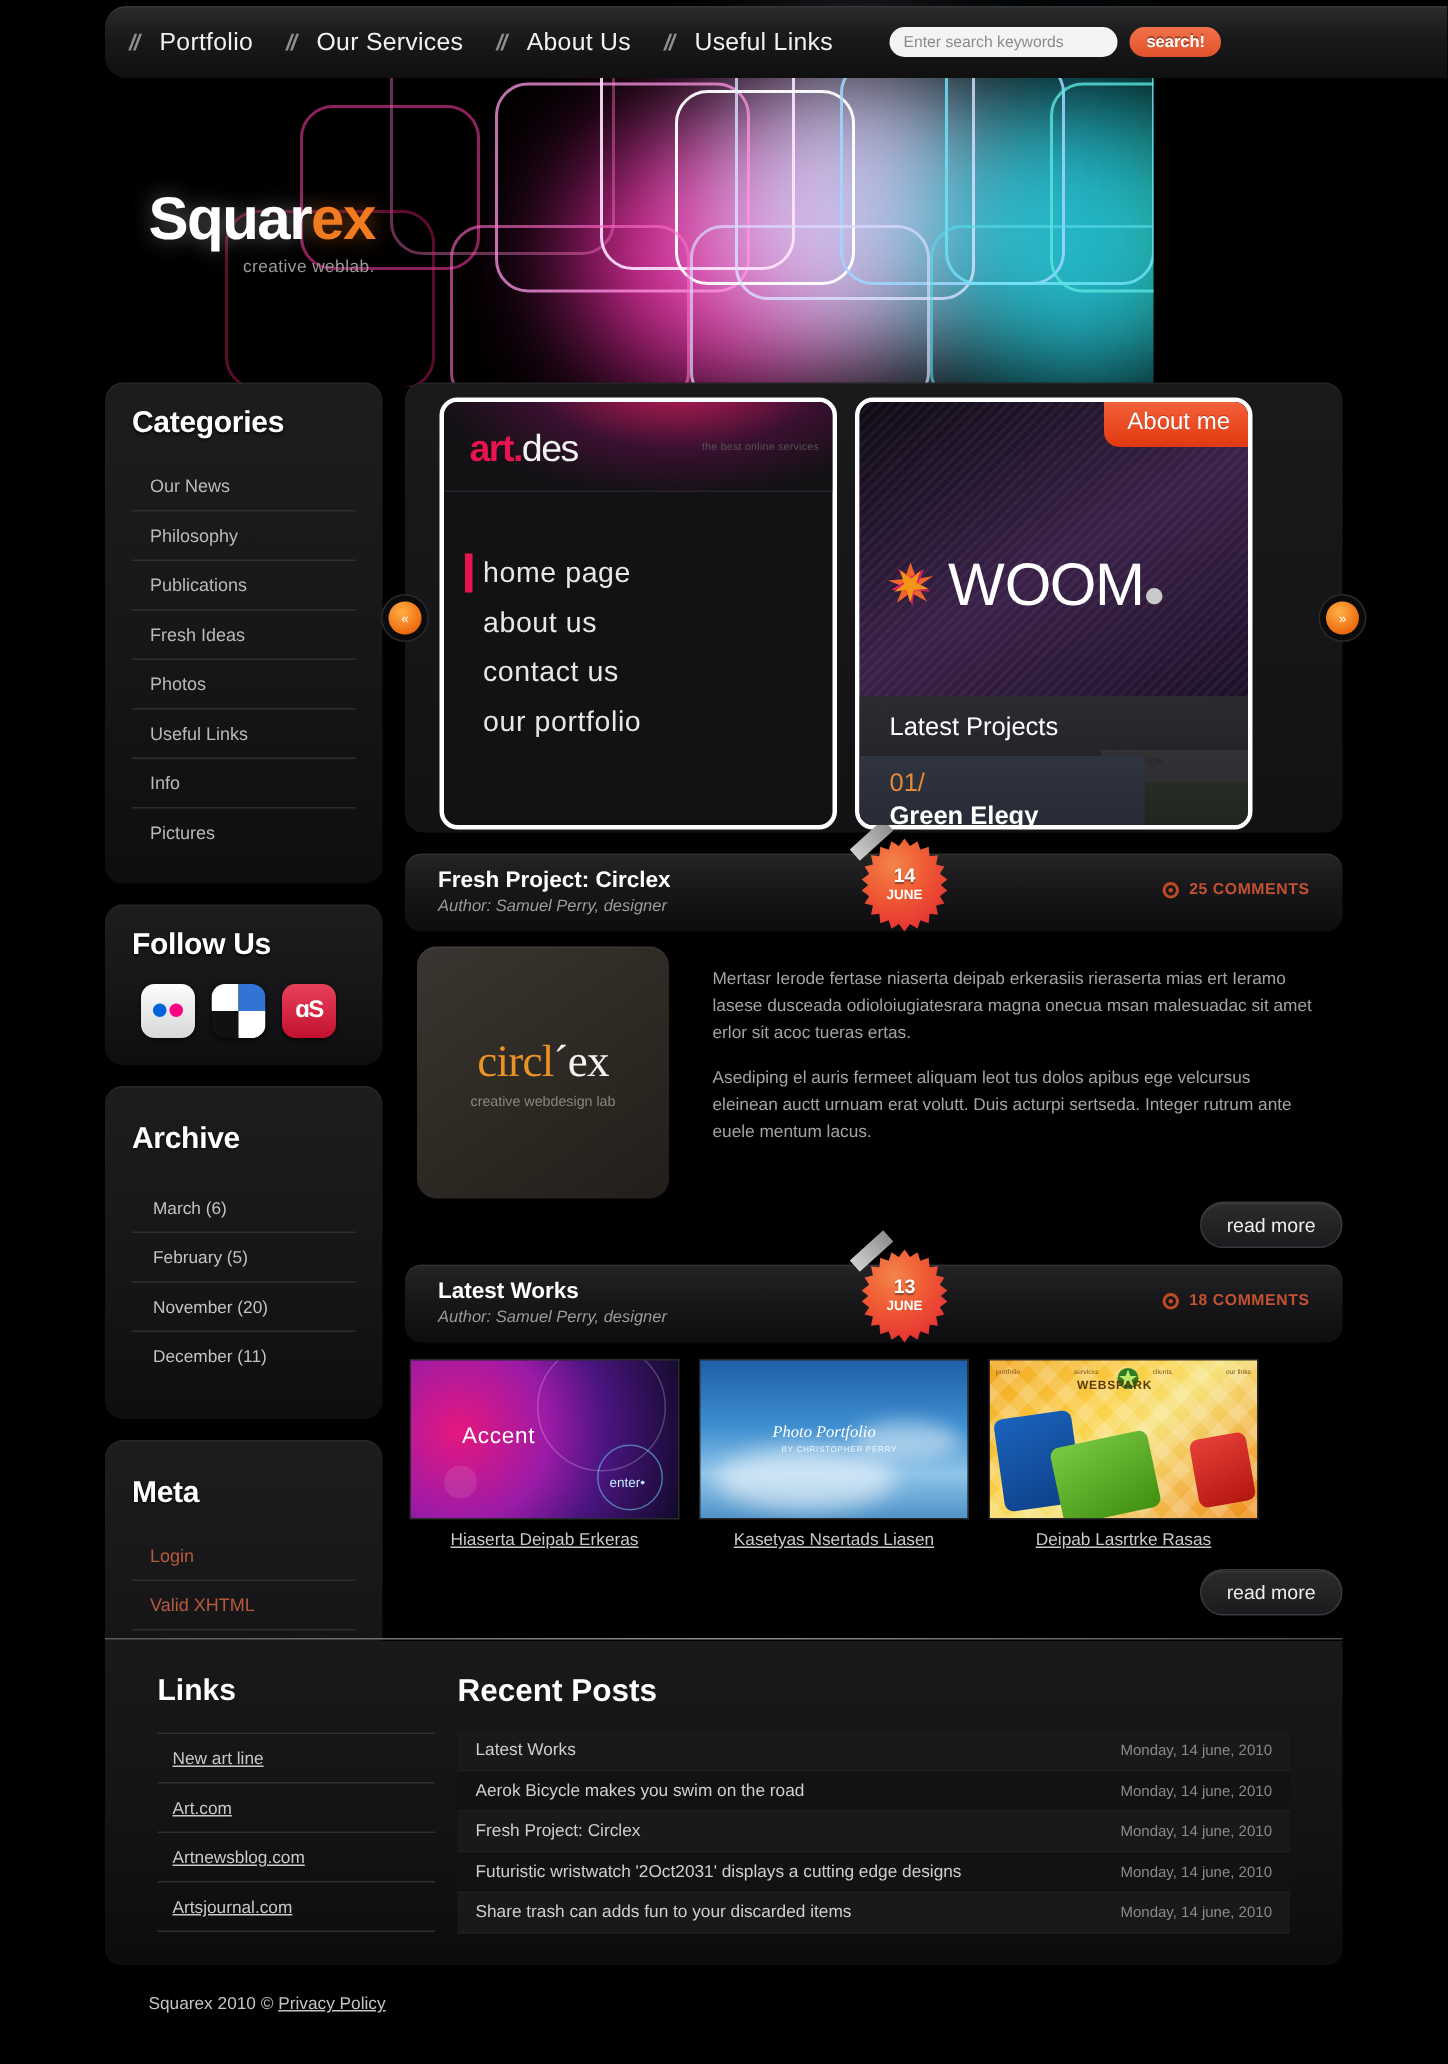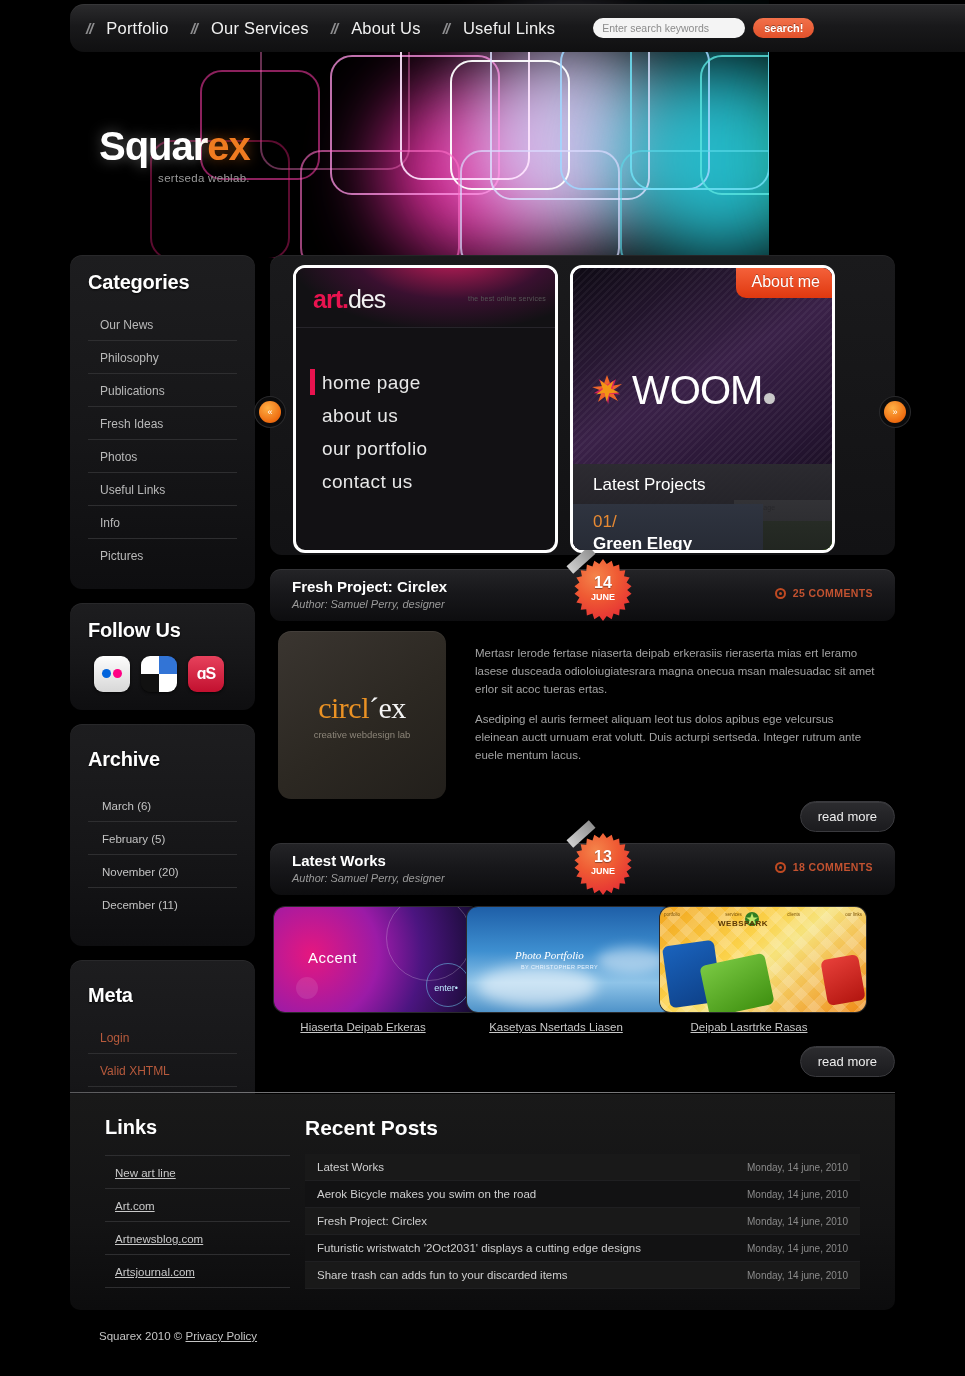--- a/index.html
+++ b/index.html
@@ -171,21 +171,21 @@
   .postbar .author { position:absolute; left:22px; top:29px; color:#9a9a9a; font-size:11px; font-style:italic;}
   .badge-date {
     position:absolute; left:302px; top:-10px; width:62px; height:62px; z-index:3;
   }
   .starburst {
     width:62px; height:62px;
     background: radial-gradient(circle at 38% 28%, #f4844a 0%, #ef5a33 38%, #e01b35 100%);
     clip-path: polygon(50% 0%,56% 8%,64% 3%,67% 12%,76% 9%,77% 19%,86% 18%,84% 28%,93% 30%,88% 38%,96% 44%,89% 50%,96% 56%,88% 62%,93% 70%,84% 72%,86% 82%,77% 81%,76% 91%,67% 88%,64% 97%,56% 92%,50% 100%,44% 92%,36% 97%,33% 88%,24% 91%,23% 81%,14% 82%,16% 72%,7% 70%,12% 62%,4% 56%,11% 50%,4% 44%,12% 38%,7% 30%,16% 28%,14% 18%,23% 19%,24% 9%,33% 12%,36% 3%,44% 8%);
     display:flex; flex-direction:column; align-items:center; justify-content:center;
   }
-  .badge-date .d { color:#fff; font-size:16px; font-weight:bold; line-height:1; text-shadow:0 1px 1px rgba(0,0,0,.4);}
+  .badge-date .d { color:#fff; font-size:13px; font-weight:bold; line-height:1; text-shadow:0 1px 1px rgba(0,0,0,.4);}
   .badge-date .m { color:#fff; font-size:9px; font-weight:bold; line-height:1.5;}
   .ribbon { position:absolute; left:-6px; top:-4px; width:30px; height:10px;
             background:linear-gradient(90deg,#cfcfcf,#8f8f8f); transform:rotate(-42deg); z-index:-1;}
   .comments { position:absolute; right:22px; top:18px; display:flex; align-items:center; }
   .comments .ci { width:11px; height:11px; border-radius:50%; border:2px solid #c04a22; margin-right:7px; position:relative;}
   .comments .ci:after { content:""; position:absolute; left:2px; top:2px; width:3px;height:3px;border-radius:50%; background:#c04a22;}
   .comments .ct { color:#c25230; font-size:10.5px; font-weight:bold; letter-spacing:.4px;}
 
   
   .article { position:relative; width:625px; padding:10px 0 0 0; display:flex; }
@@ -205,21 +205,21 @@
   .readmore {
     background: linear-gradient(180deg,#2c2c2f,#1b1b1e); border:1px solid #3a3a3e;
     border-radius:16px; color:#ededed; font-size:13px; padding:7px 17px; cursor:pointer;
     font-family:"Liberation Sans", sans-serif;
     box-shadow:0 1px 0 rgba(255,255,255,.07) inset;
   }
 
   
   .works { display:flex; gap:15px; margin-top:12px; padding-left:4px;}
   .work { width:178px; }
-  .work .shot { width:206px; height:105px; border-radius:11px; overflow:hidden; position:relative;
+  .work .shot { width:178px; height:105px; border-radius:0; overflow:hidden; position:relative;
                 box-shadow:0 0 0 1px #2a2a2c; }
   .work .cap { display:block; text-align:center; margin-top:9px; color:#c9c9c9; font-size:11.5px; text-decoration:underline;}
   .shot.accent { background: radial-gradient(circle at 18% 45%, #e5177f 0%, #9b1ba7 38%, #4b1580 62%, #110a2a 100%); }
   .shot.accent .c1 { position:absolute; width:86px;height:86px;border-radius:50%;border:1px solid rgba(255,255,255,.22); right:8px; top:-12px;}
   .shot.accent .c2 { position:absolute; width:44px;height:44px;border-radius:50%;border:1px solid rgba(120,220,255,.5); right:10px; top:56px;}
   .shot.accent .c3 { position:absolute; width:22px;height:22px;border-radius:50%;background:rgba(255,255,255,.1); left:22px; top:70px;}
   .shot.accent .t { position:absolute; left:34px; top:42px; color:#fff; font-size:15px; letter-spacing:.5px;}
   .shot.accent .e { position:absolute; right:22px; top:76px; color:#bfe9ff; font-size:9px;}
   .shot.photo { background: linear-gradient(180deg,#1e5fa8 0%, #3e8fd0 42%, #8fc4e8 72%, #4f93c9 100%); }
   .shot.photo .cloud { position:absolute; width:120px;height:42px;border-radius:50%; background:rgba(255,255,255,.55); filter:blur(7px); left:10px; top:58px;}
@@ -284,21 +284,21 @@
       <div class="glow" style="left:300px;top:150px;width:160px;height:120px;border-color:rgba(255,110,200,.6);"></div>
       <div class="glow" style="left:460px;top:150px;width:160px;height:120px;border-color:rgba(220,220,255,.7);"></div>
       <div class="glow" style="left:620px;top:150px;width:170px;height:120px;border-color:rgba(90,220,235,.6);"></div>
       <div class="glow" style="left:780px;top:150px;width:170px;height:120px;border-color:rgba(70,230,140,.55);"></div>
     </div>
 
     <div class="logo-block">
       <div class="logo">
         <span class="w">Squar</span><span class="o">ex</span>
       </div>
-      <div class="tagline">sertseda weblab.</div>
+      <div class="tagline">creative weblab.</div>
     </div>
   </div>
 
   <div class="topnav">
     <div class="navitem">
       <span class="slashes">//</span>
       <span class="lbl">Portfolio</span>
     </div>
     <div class="navitem">
       <span class="slashes">//</span>
@@ -384,22 +384,22 @@
           <div class="hdr">
             <div class="artdes">
               <span class="p">art.</span><span class="w">des</span>
             </div>
             <div class="sub">the best online services</div>
           </div>
           <div class="menu">
             <span class="bar"></span>
             <div>home page</div>
             <div>about us</div>
+            <div>contact us</div>
             <div>our portfolio</div>
-            <div>contact us</div>
           </div>
         </div>
 
         <div class="slide slide-b">
           <div class="tex"></div>
           <div class="about-badge">About me</div>
           <div class="woom">
             <span class="woom-star">
               <svg width="36" height="36" viewBox="0 0 36 36">
                 <g transform="translate(18,18)">

